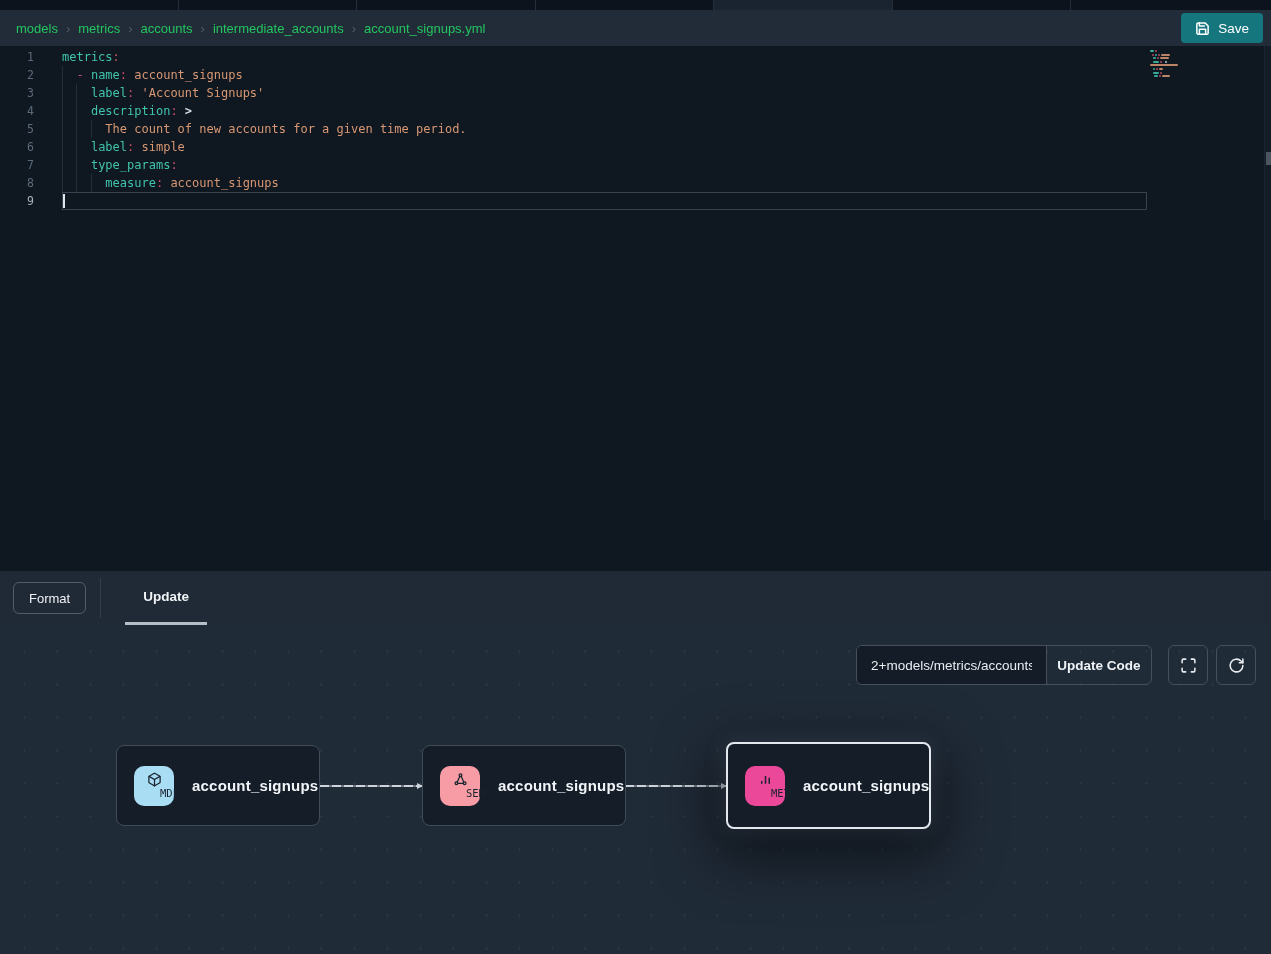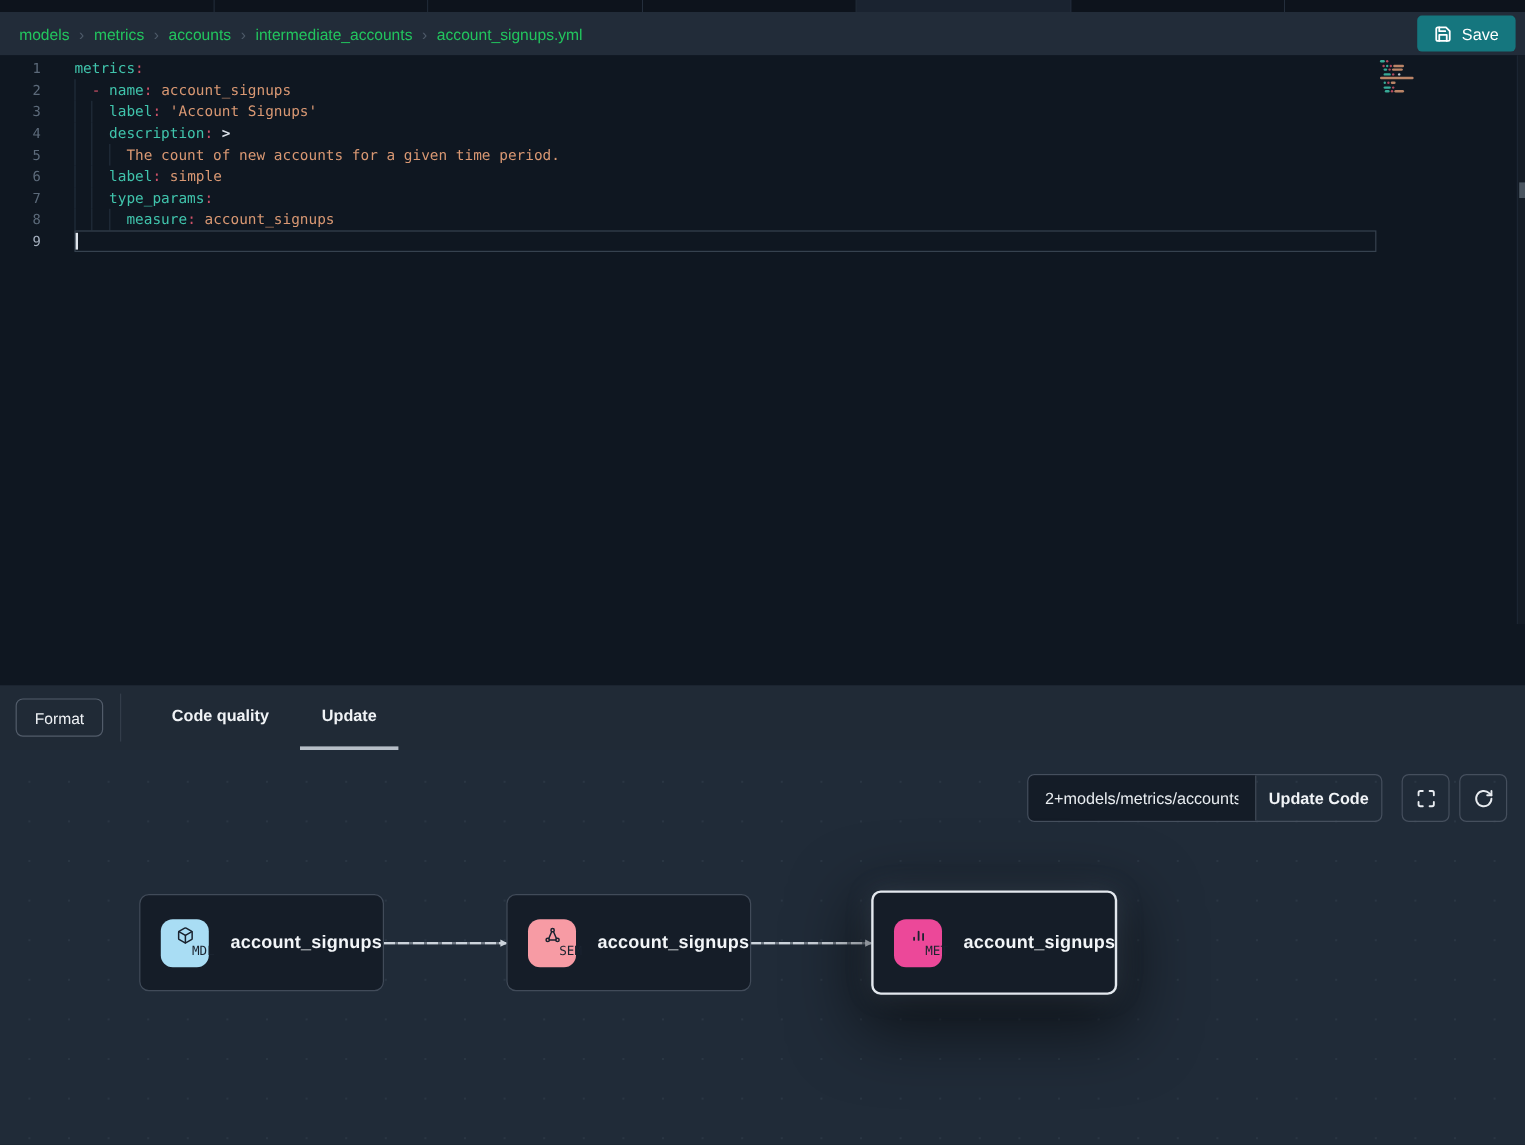--- a/index.html
+++ b/index.html
@@ -231,21 +231,20 @@
     </div>
   <div class="vscroll">
     <div class="handle"></div>
   </div>
 </div>
 
 <div class="panel-head">
   <button class="format-btn">Format</button>
   <div class="vdivider"></div>
   <div class="tabs" id="panel-tabs">
-      <div class="ptab">Code quality</div>
       <div class="ptab active">Update</div>
     </div>
 </div>
 
 <div class="canvas">
   <div class="selector-group">
     <input class="selector-input" value="2+models/metrics/accounts/" style="">
     <button class="update-btn">Update Code</button>
   </div>
   <button class="icon-btn fullscreen">

